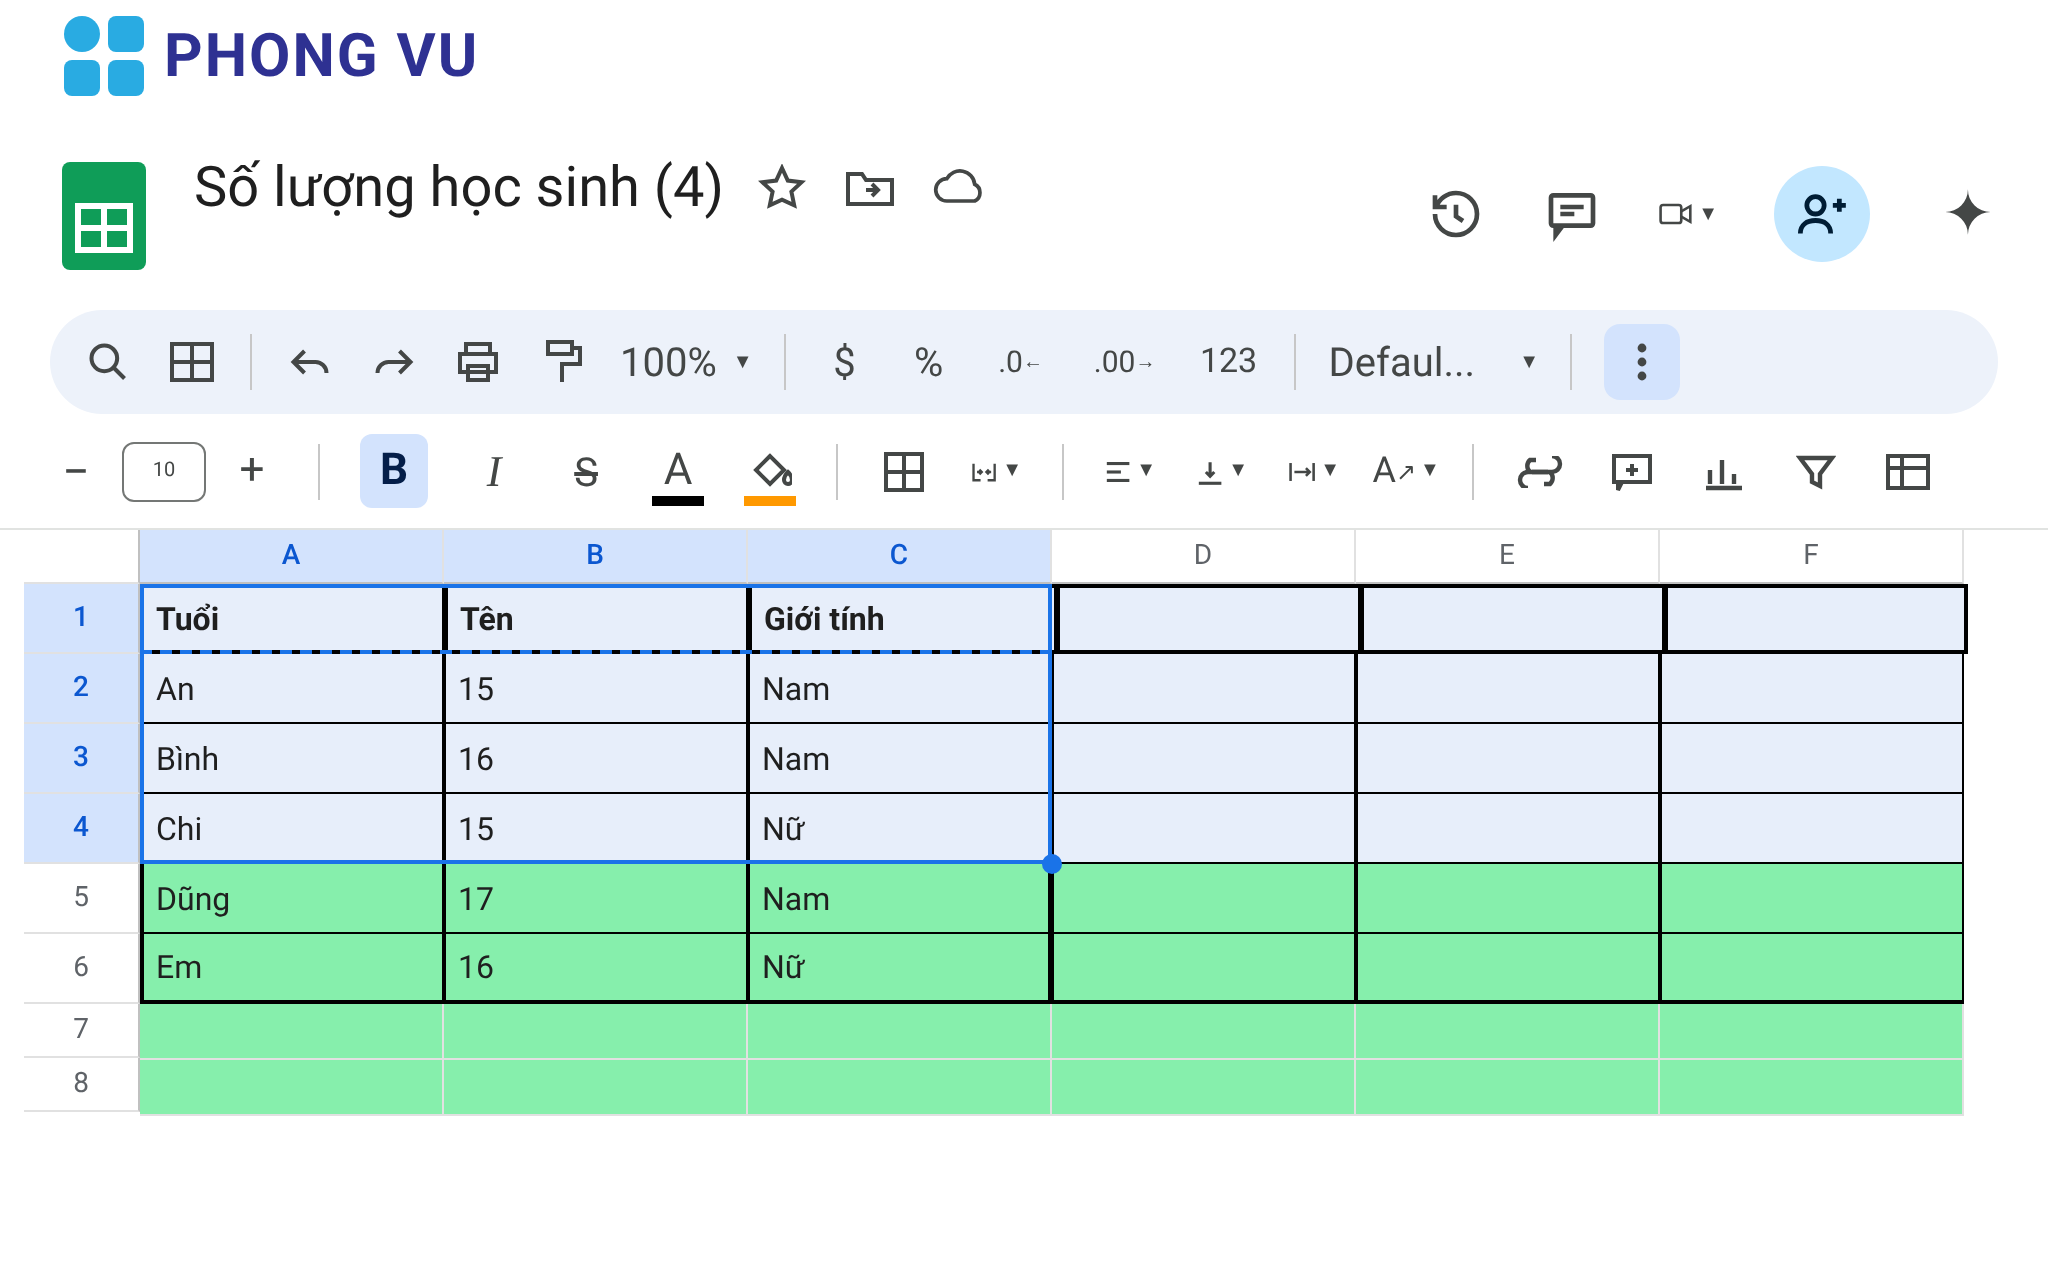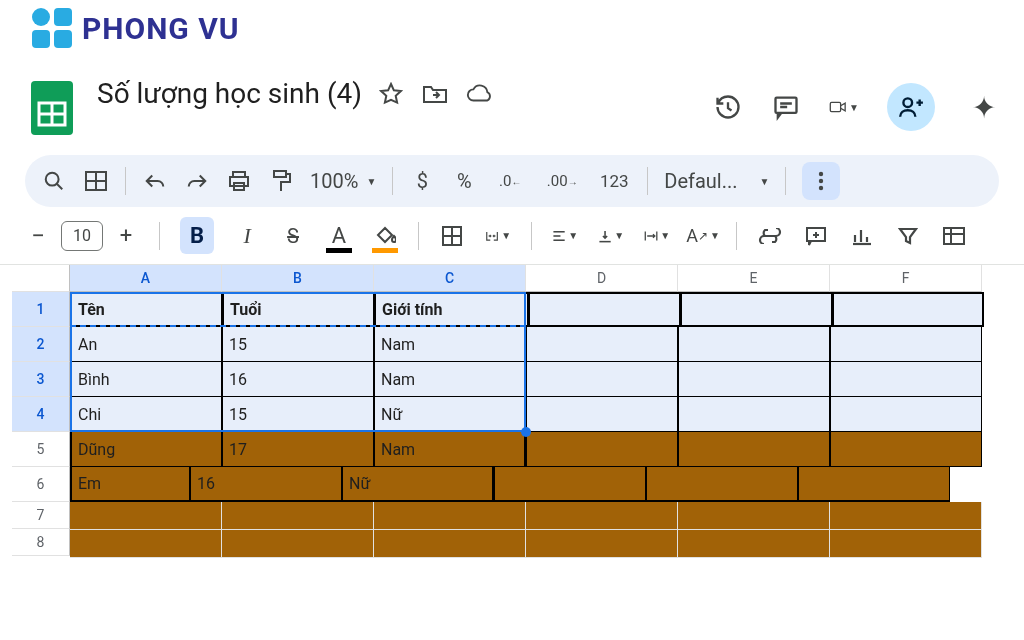--- a/index.html
+++ b/index.html
@@ -33,41 +33,41 @@
 .toolbar { margin: 8px 25px 0 25px; background: #edf2fa; border-radius: 32px; padding: 8px 16px; display: flex; align-items: center; gap: 16px; font-size: 18px; color: #444746; height: 52px; }
 .tb-ic { width: 26px; height: 26px; display: flex; align-items: center; justify-content: center; position: relative; }
 .tb-sep { width: 1px; height: 28px; background: #c7c7c7; }
 .zoom { display: flex; align-items: center; gap: 6px; font-size: 20px; }
 .font-sel { font-size: 20px; }
 .kebab { width: 38px; height: 38px; border-radius: 8px; background: #d3e3fd; display: flex; align-items: center; justify-content: center; }
 
 
 .toolbar2 { display: flex; align-items: center; padding: 10px 25px; gap: 20px; border-bottom: 1px solid #e1e3e1; color: #444746; }
 .fontsize { display: flex; align-items: center; gap: 10px; }
-.fs-box { width: 42px; height: 30px; border: 1px solid #747775; border-radius: 6px; text-align: center; line-height: 28px; font-size: 16px; }
+.fs-box { width: 42px; height: 30px; border: 1px solid #747775; border-radius: 6px; text-align: center; line-height: 28px; font-size: 10px; }
 .tb2-ic { width: 26px; height: 26px; display: flex; align-items: center; justify-content: center; position: relative; }
 .bold-active { background: #d3e3fd; border-radius: 6px; padding: 6px 10px; color: #041e49; font-weight: 700; font-size: 22px; }
 .color-A { position: relative; font-weight: 400; font-size: 22px; }
 .color-A .bar { position: absolute; bottom: -4px; left: 0; right: 0; height: 5px; background: #000; }
 .fill-A { position: relative; font-size: 22px; }
 .fill-A .bar { position: absolute; bottom: -4px; left: 0; right: 0; height: 5px; background: #ff9900; }
 
 
 .gridwrap { display: flex; margin-left: 12px; }
 .rownums { width: 58px; }
 .rownums .corner, .rownums .rn { height: 27px; border-right: 1px solid #c0c0c0; border-bottom: 1px solid #e1e1e1; display: flex; align-items: center; justify-content: center; font-size: 14px; color: #5f6368; background: #fff; }
 .rownums .rn.tall { height: 35px; }
 .rownums .rn.sel { background: #d3e3fd; color: #0b57d0; font-weight: 500; }
 .colheads { display: flex; }
 .ch { height: 27px; border-right: 1px solid #e1e1e1; border-bottom: 1px solid #c0c0c0; display: flex; align-items: center; justify-content: center; font-size: 14px; color: #5f6368; }
 .ch.sel { background: #d3e3fd; color: #0b57d0; font-weight: 500; }
 .sheet { position: relative; }
 .row { display: flex; height: 35px; }
 .row.short { height: 28px; }
-.cell { border-right: 1px solid #e1e1e1; border-bottom: 1px solid #e1e1e1; padding: 0 6px; display: flex; align-items: center; font-size: 16px; background: #a16207; }
+.cell { border-right: 1px solid #e1e1e1; border-bottom: 1px solid #e1e1e1; padding: 0 6px; display: flex; align-items: center; font-size: 16px; background: #86efac; }
 .hrow .cell { background: #ff9900; font-weight: 700; border: 2px solid #000; border-right: 1px solid #000; }
 .hrow .cell:last-child { border-right: 2px solid #000; }
 .drow .cell { border: 1px solid #000; border-top: none; }
 .drow .cell.c0 { border-left: 2px solid #000; }
 .drow .cell.c2 { border-right: 2px solid #000; }
 .drow.last .cell { border-bottom: 2px solid #000; }
 .selrow .cell { background: rgba(59,119,214,0.12); }
 .sel-outline { position: absolute; border: 2px solid #1a73e8; pointer-events: none; }
 .sel-dashed { position: absolute; border: 2px dashed #1a73e8; pointer-events: none; }
 .sel-handle { position: absolute; width: 10px; height: 10px; background: #1a73e8; border-radius: 50%; pointer-events: none; }
@@ -327,22 +327,22 @@
       <div class="ch sel" style="width:152px">A</div>
       <div class="ch sel" style="width:152px">B</div>
       <div class="ch sel" style="width:152px">C</div>
       <div class="ch" style="width:152px">D</div>
       <div class="ch" style="width:152px">E</div>
       <div class="ch" style="width:152px">F</div>
     </div>
     <div class="sheet">
 
       <div class="row hrow selrow">
+        <div class="cell" style="width:152px">Tuổi</div>
         <div class="cell" style="width:152px">Tên</div>
-        <div class="cell" style="width:152px">Tuổi</div>
         <div class="cell" style="width:154px">Giới tính</div>
         <div class="cell" style="width:152px"></div>
         <div class="cell" style="width:152px"></div>
         <div class="cell" style="width:152px"></div>
       </div>
 
       <div class="row drow selrow">
         <div class="cell c0" style="width:152px">An</div>
         <div class="cell" style="width:152px">15</div>
         <div class="cell c2" style="width:152px">Nam</div>
@@ -368,21 +368,21 @@
       </div>
       <div class="row drow">
         <div class="cell c0" style="width:152px">Dũng</div>
         <div class="cell" style="width:152px">17</div>
         <div class="cell c2" style="width:152px">Nam</div>
         <div class="cell" style="width:152px"></div>
         <div class="cell" style="width:152px"></div>
         <div class="cell" style="width:152px"></div>
       </div>
       <div class="row drow last">
-        <div class="cell c0" style="width:120px">Em</div>
+        <div class="cell c0" style="width:152px">Em</div>
         <div class="cell" style="width:152px">16</div>
         <div class="cell c2" style="width:152px">Nữ</div>
         <div class="cell" style="width:152px"></div>
         <div class="cell" style="width:152px"></div>
         <div class="cell" style="width:152px"></div>
       </div>
       <div class="row short">
         <div class="cell" style="width:152px"></div>
         <div class="cell" style="width:152px"></div>
         <div class="cell" style="width:152px"></div>

